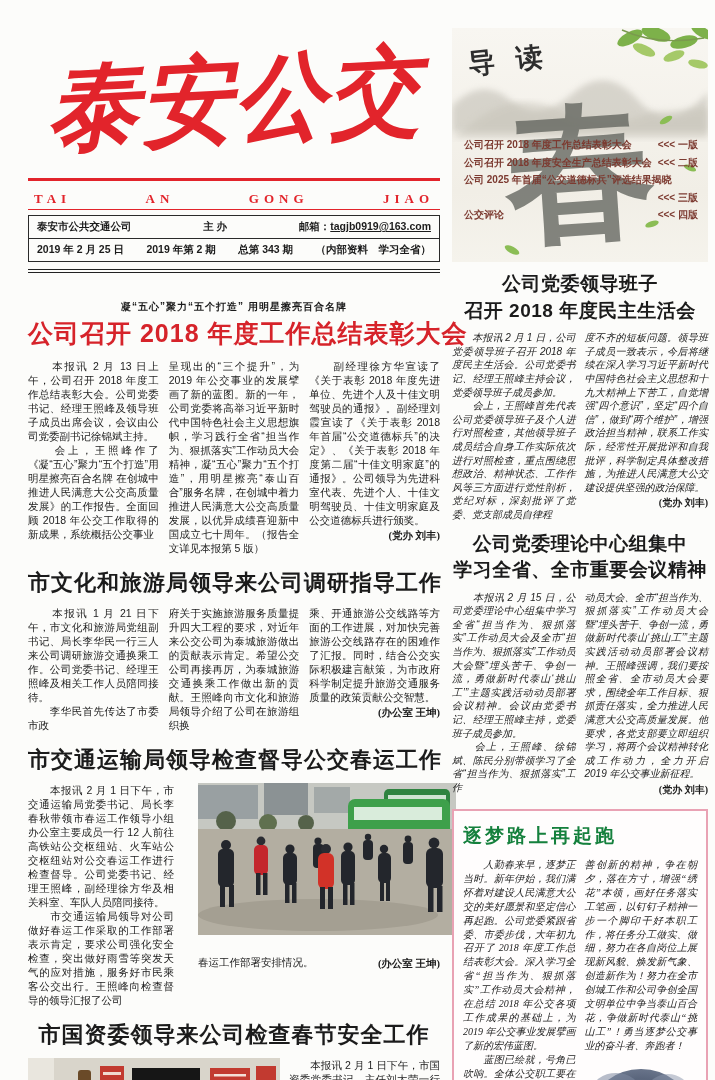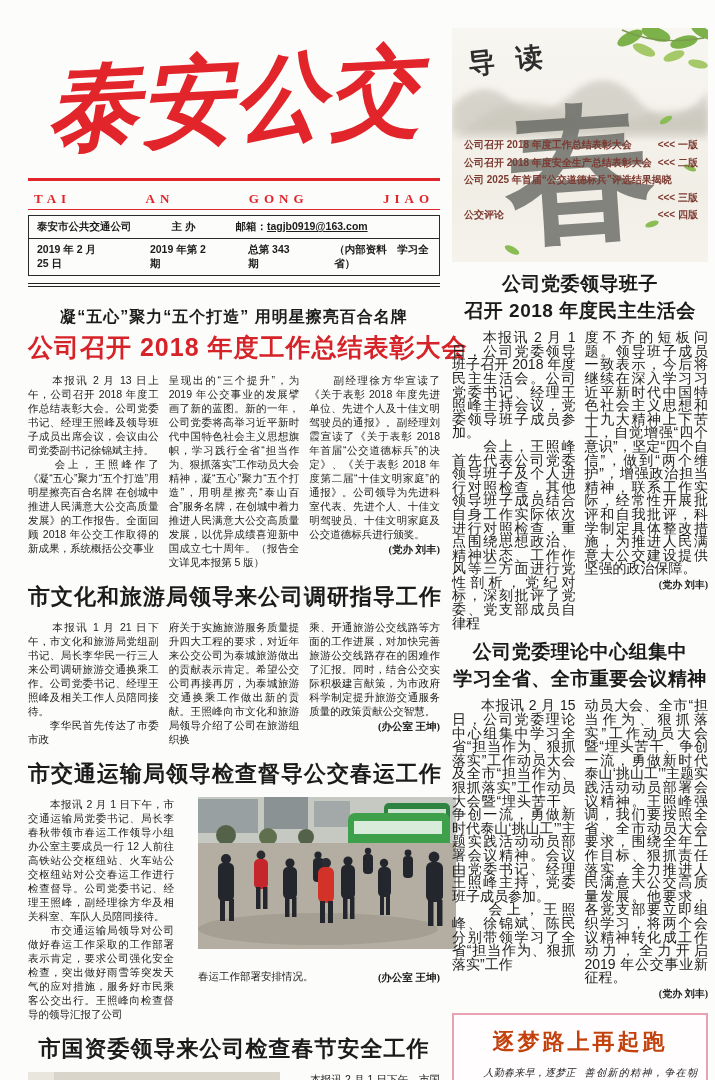--- a/index.html
+++ b/index.html
@@ -18,27 +18,27 @@
     font-family:"Liberation Serif", serif; font-style:italic; font-weight:bold;
     font-size:92px; color:#e2242b; letter-spacing:2px;
     transform:rotate(-3deg) scaleY(1.04); white-space:nowrap;
   }
   .rule-red-thick { height:3px; background:#e2242b; margin-top:4px; }
   .latin-row { display:flex; justify-content:space-between; padding:10px 6px 2px;
     color:#e2242b; font-family:"Liberation Serif", serif; font-weight:bold;
     font-size:13px; letter-spacing:5px; }
   .rule-red-thin { height:1px; background:#e2242b; }
   .info-box { border:1.5px solid #2a2a2a; margin-top:5px; font-size:10.5px; font-weight:bold; }
-  .info-row { display:flex; justify-content:flex-start; align-items:center; padding:4px 8px;gap:40px; }
+  .info-row { display:flex; justify-content:space-between; align-items:center; padding:4px 8px; }
   .info-row + .info-row { border-top:1px solid #2a2a2a; }
   .email u { text-decoration:underline; }
   .rule-double { height:4px; border-top:1.5px solid #222; border-bottom:1.5px solid #222; margin-top:7px; }
 
   
-  .kicker { font-size:16px; font-weight:bold; text-align:center; margin-top:20px; letter-spacing:1px; }
+  .kicker { font-size:10px; font-weight:bold; text-align:center; margin-top:27px; letter-spacing:1px; }
   .h-a1 { color:#d6232a; font-size:25px; font-weight:bold; text-align:center; letter-spacing:1px; margin:3px 0 9px; white-space:nowrap; }
   .h-black { font-size:22px; font-weight:bold; text-align:center; letter-spacing:1px; margin:13px 0 8px; white-space:nowrap; }
   .cols3 { display:flex; gap:10px; }
   .cols3 > div { flex:1; min-width:0; }
   p.body { font-size:10.5px; line-height:14px; text-align:justify; white-space:pre-line; }
   .byline { text-align:right; font-weight:bold; font-size:10.5px; margin-top:2px;font-family:Liberation Serif, serif; }
 
   .a3-flex { display:flex; gap:24px; }
   .a3-left { width:146px; flex:none; }
   .a3-right { flex:1; min-width:0; }
@@ -62,25 +62,25 @@
   .guide-art { position:absolute; inset:0; }
   .guide-list { position:absolute; left:12px; right:10px; top:108px; }
   .g-item { display:flex; flex-wrap:wrap; justify-content:space-between;
     font-size:10px; font-weight:bold; color:#7c3a30; line-height:1.75; }
   .g-page { margin-left:auto; }
 
   .h-right { font-size:19px; font-weight:bold; text-align:center; line-height:1.4;
     margin:9px 0 7px; letter-spacing:0.5px; }
   .cols2 { display:flex; gap:9px; }
   .cols2 > div { flex:1; min-width:0; }
-  .col-right p.body { font-size:14px; line-height:13.6px; }
+  .col-right p.body { font-size:10px; line-height:13.6px;font-style:italic; }
   .col-right .byline { font-size:10px; }
 
   .essay-box { border:2px solid #e9a2b4; margin-top:12px; padding:8px 9px 10px; background:#fffdfd; }
-  .essay-title { color:#c2410c; font-size:22px; font-weight:bold; text-align:center;
+  .essay-title { color:#15803d; font-size:19px; font-weight:bold; 
     letter-spacing:3px; margin:4px 0 9px; }
   .essay-box p.body { font-family:"Liberation Serif", serif; font-style:italic;
     font-size:10px; line-height:13.9px; }
   .stamp-wrap { margin-top:8px; display:flex; justify-content:center; }
 </style>
 </head>
 <body>
 
 <div class="page">
 

